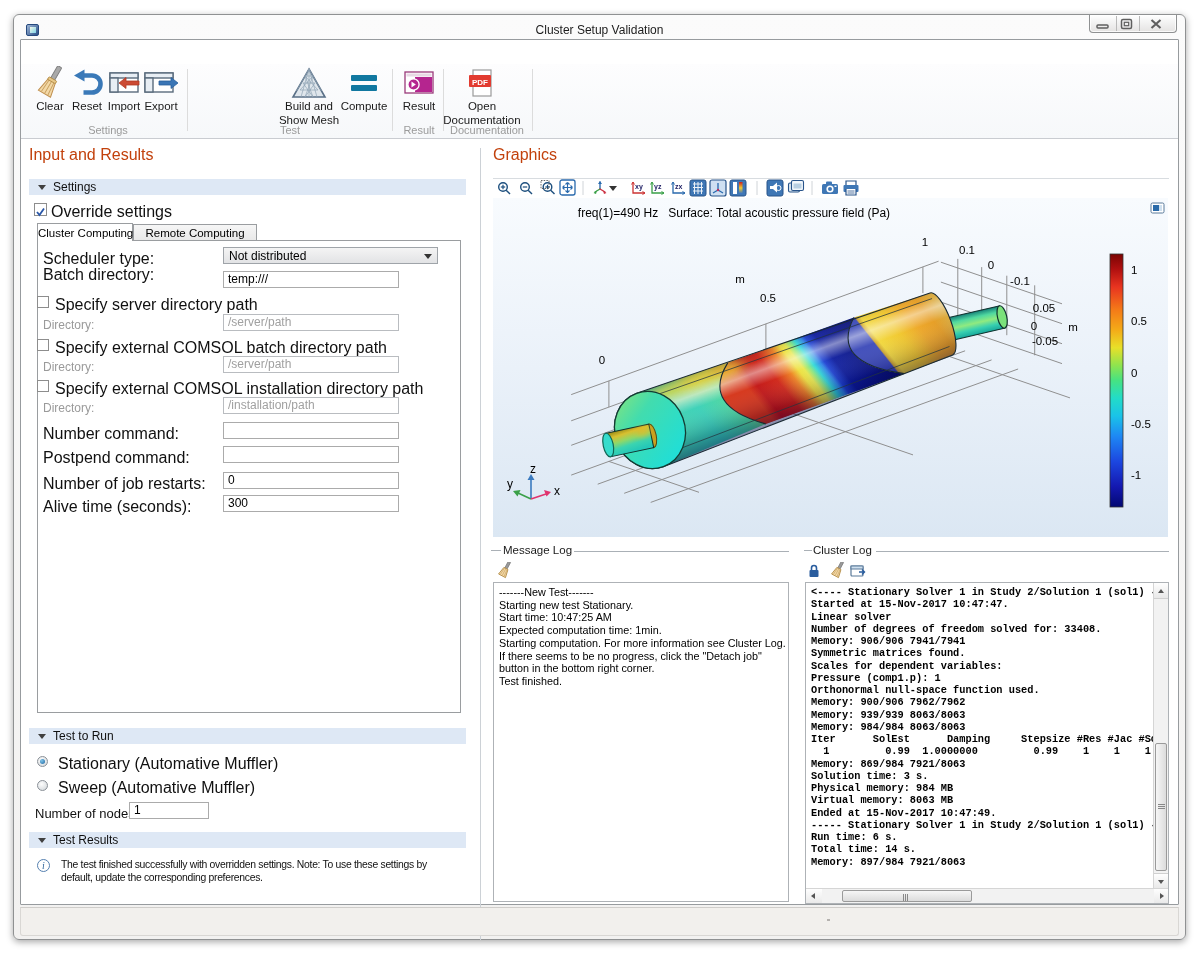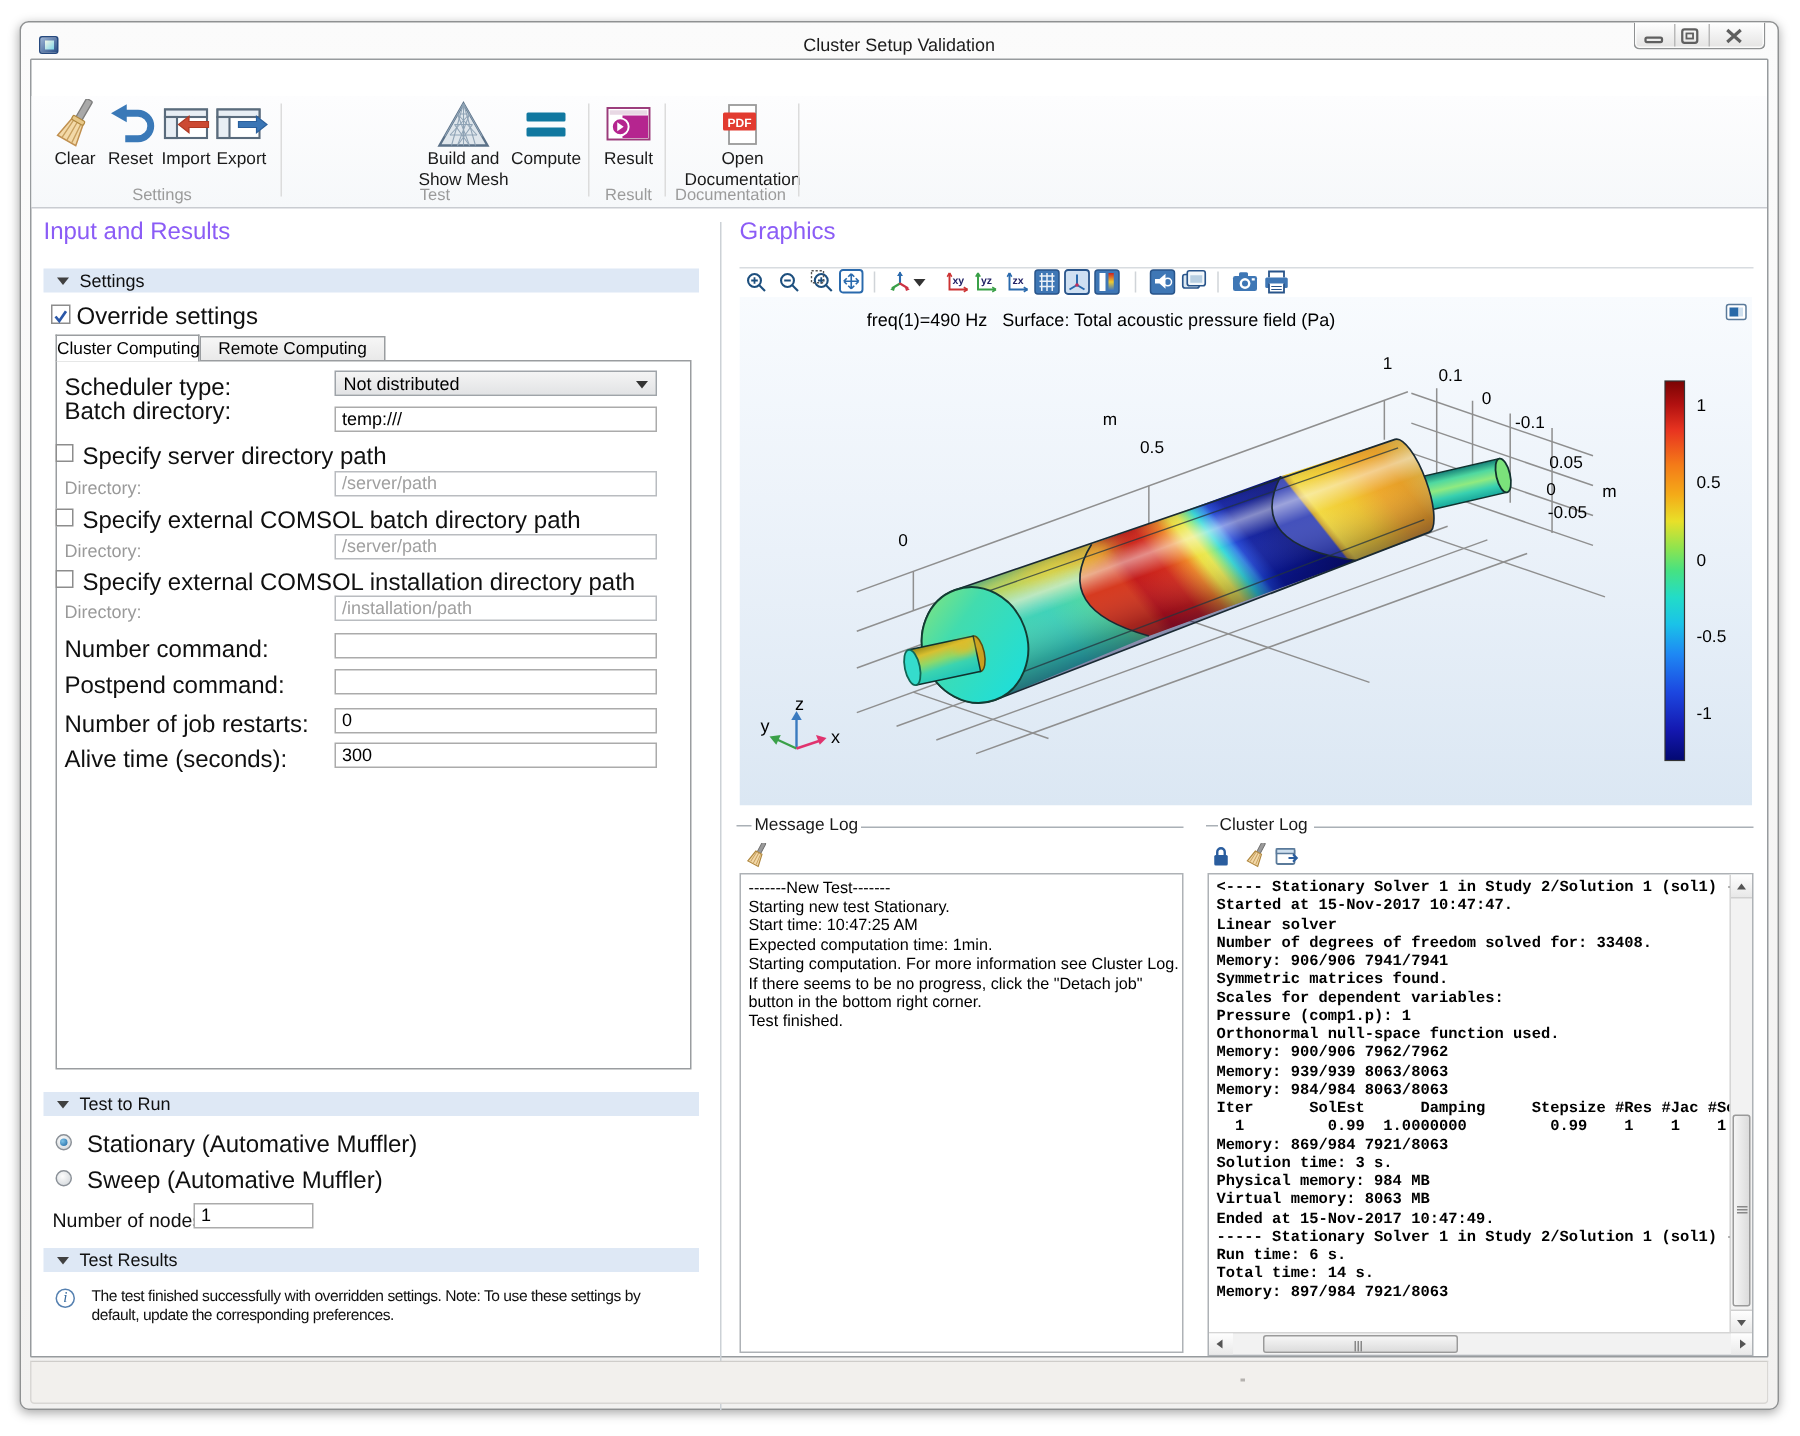--- a/index.html
+++ b/index.html
@@ -19,27 +19,27 @@
 #tabrow { position:absolute; left:0; top:0; width:100%; height:24px; background:#f4f6f8; border-bottom:1px solid #c9ccd1; }
 #filebtn { position:absolute; left:13px; top:4px; width:38px; height:21px; background:linear-gradient(#35659f,#214e8d); border:1px solid #1c4480; border-radius:2px 2px 0 0; color:#fff; font-size:12px; text-align:center; line-height:20px; }
 #hometab { position:absolute; left:51px; top:3px; width:47px; height:22px; background:#fdfdfe; border:1px solid #bcc0c4; border-bottom:none; border-radius:2px 2px 0 0; font-size:12px; color:#222; text-align:center; line-height:21px; }
 #ribbon { position:absolute; left:0; top:24px; width:100%; height:75px; background:linear-gradient(#fdfdfe,#f6f8fa); border-bottom:1px solid #c9ccd1; }
 .rsep { position:absolute; top:5px; height:62px; width:1px; background:#dcdcdc; }
 .rbtn { position:absolute; top:3px; text-align:center; font-size:11.5px; color:#1a1a1a; }
 .rbtn .ric { height:32px; display:flex; align-items:center; justify-content:center; }
 .rbtn .rlb { line-height:14px; }
 .glabel { position:absolute; top:60px; font-size:11px; color:#9b9b9b; text-align:center; }
 
-.ptitle { position:absolute; font-size:16px; color:#8b5cf6; }
+.ptitle { position:absolute; font-size:16px; color:#c2410c; }
 .shead { position:absolute; left:28px; width:437px; height:16px; background:#dee8f5; font-size:12px; color:#101010; line-height:16px; }
 .shead .tri { display:inline-block; margin:0 7px 1px 9px; width:0; height:0; border-left:4px solid transparent; border-right:4px solid transparent; border-top:5px solid #404040; vertical-align:middle; }
 
 .flabel { position:absolute; font-size:16px; color:#101010; }
 .glabel2 { position:absolute; font-size:12px; color:#9a9a9a; }
-.tfield { position:absolute; left:222px; width:215px; height:17px; background:#fff; border:1px solid #ababab; font-size:12px; color:#000; line-height:15px; padding-left:4px; }
+.tfield { position:absolute; left:222px; width:176px; height:17px; background:#fff; border:1px solid #ababab; font-size:12px; color:#000; line-height:15px; padding-left:4px; }
 .tfield.ghost { color:#a0a0a0; border-color:#b9bcc0; }
 .cbox { position:absolute; width:13px; height:13px; background:#fff; border:1px solid #8d8d8d; }
 </style>
 </head>
 <body>
 <div id="win">
   <div id="winin"></div>
   <div id="appico"></div>
   <div id="title">Cluster Setup Validation</div>
   <div id="winbtns">
@@ -129,21 +129,21 @@
         <rect x="3" y="3" width="28" height="21" fill="#fff" stroke="#9a3a7a" stroke-width="1.3"></rect>
         <rect x="4.5" y="4.5" width="25" height="3" fill="#e8d8e4"></rect>
         <rect x="13" y="8" width="17" height="15" fill="#b5258f"></rect>
         <circle cx="11.5" cy="15.5" r="5.6" fill="#b5258f" stroke="#fff" stroke-width="1.3"></circle>
         <path d="M9.5 12.5 L13.8 15.5 L9.5 18.5 Z" fill="#fff"></path>
       </svg>
           </div>
           <div class="rlb">Result</div>
         </div>
       <div class="rsep" style="left:422px"></div>
-      <div class="rbtn" style="left:427px;width:94px;text-align:center;">
+      <div class="rbtn" style="left:414px;width:94px;text-align:center;">
           <div class="ric">
             <svg width="30" height="32" viewBox="0 0 30 32">
         <rect x="6" y="3" width="18" height="26" fill="#fff" stroke="#9a9a9a" stroke-width="1.2"></rect>
         <rect x="2" y="8" width="22" height="12" rx="1" fill="#e23b30"></rect>
         <text x="13" y="17.5" font-size="8" font-weight="bold" fill="#fff" text-anchor="middle" font-family="Liberation Sans">PDF</text>
       </svg>
           </div>
           <div class="rlb">Open<br>Documentation</div>
         </div>
       <div class="rsep" style="left:511px"></div>

